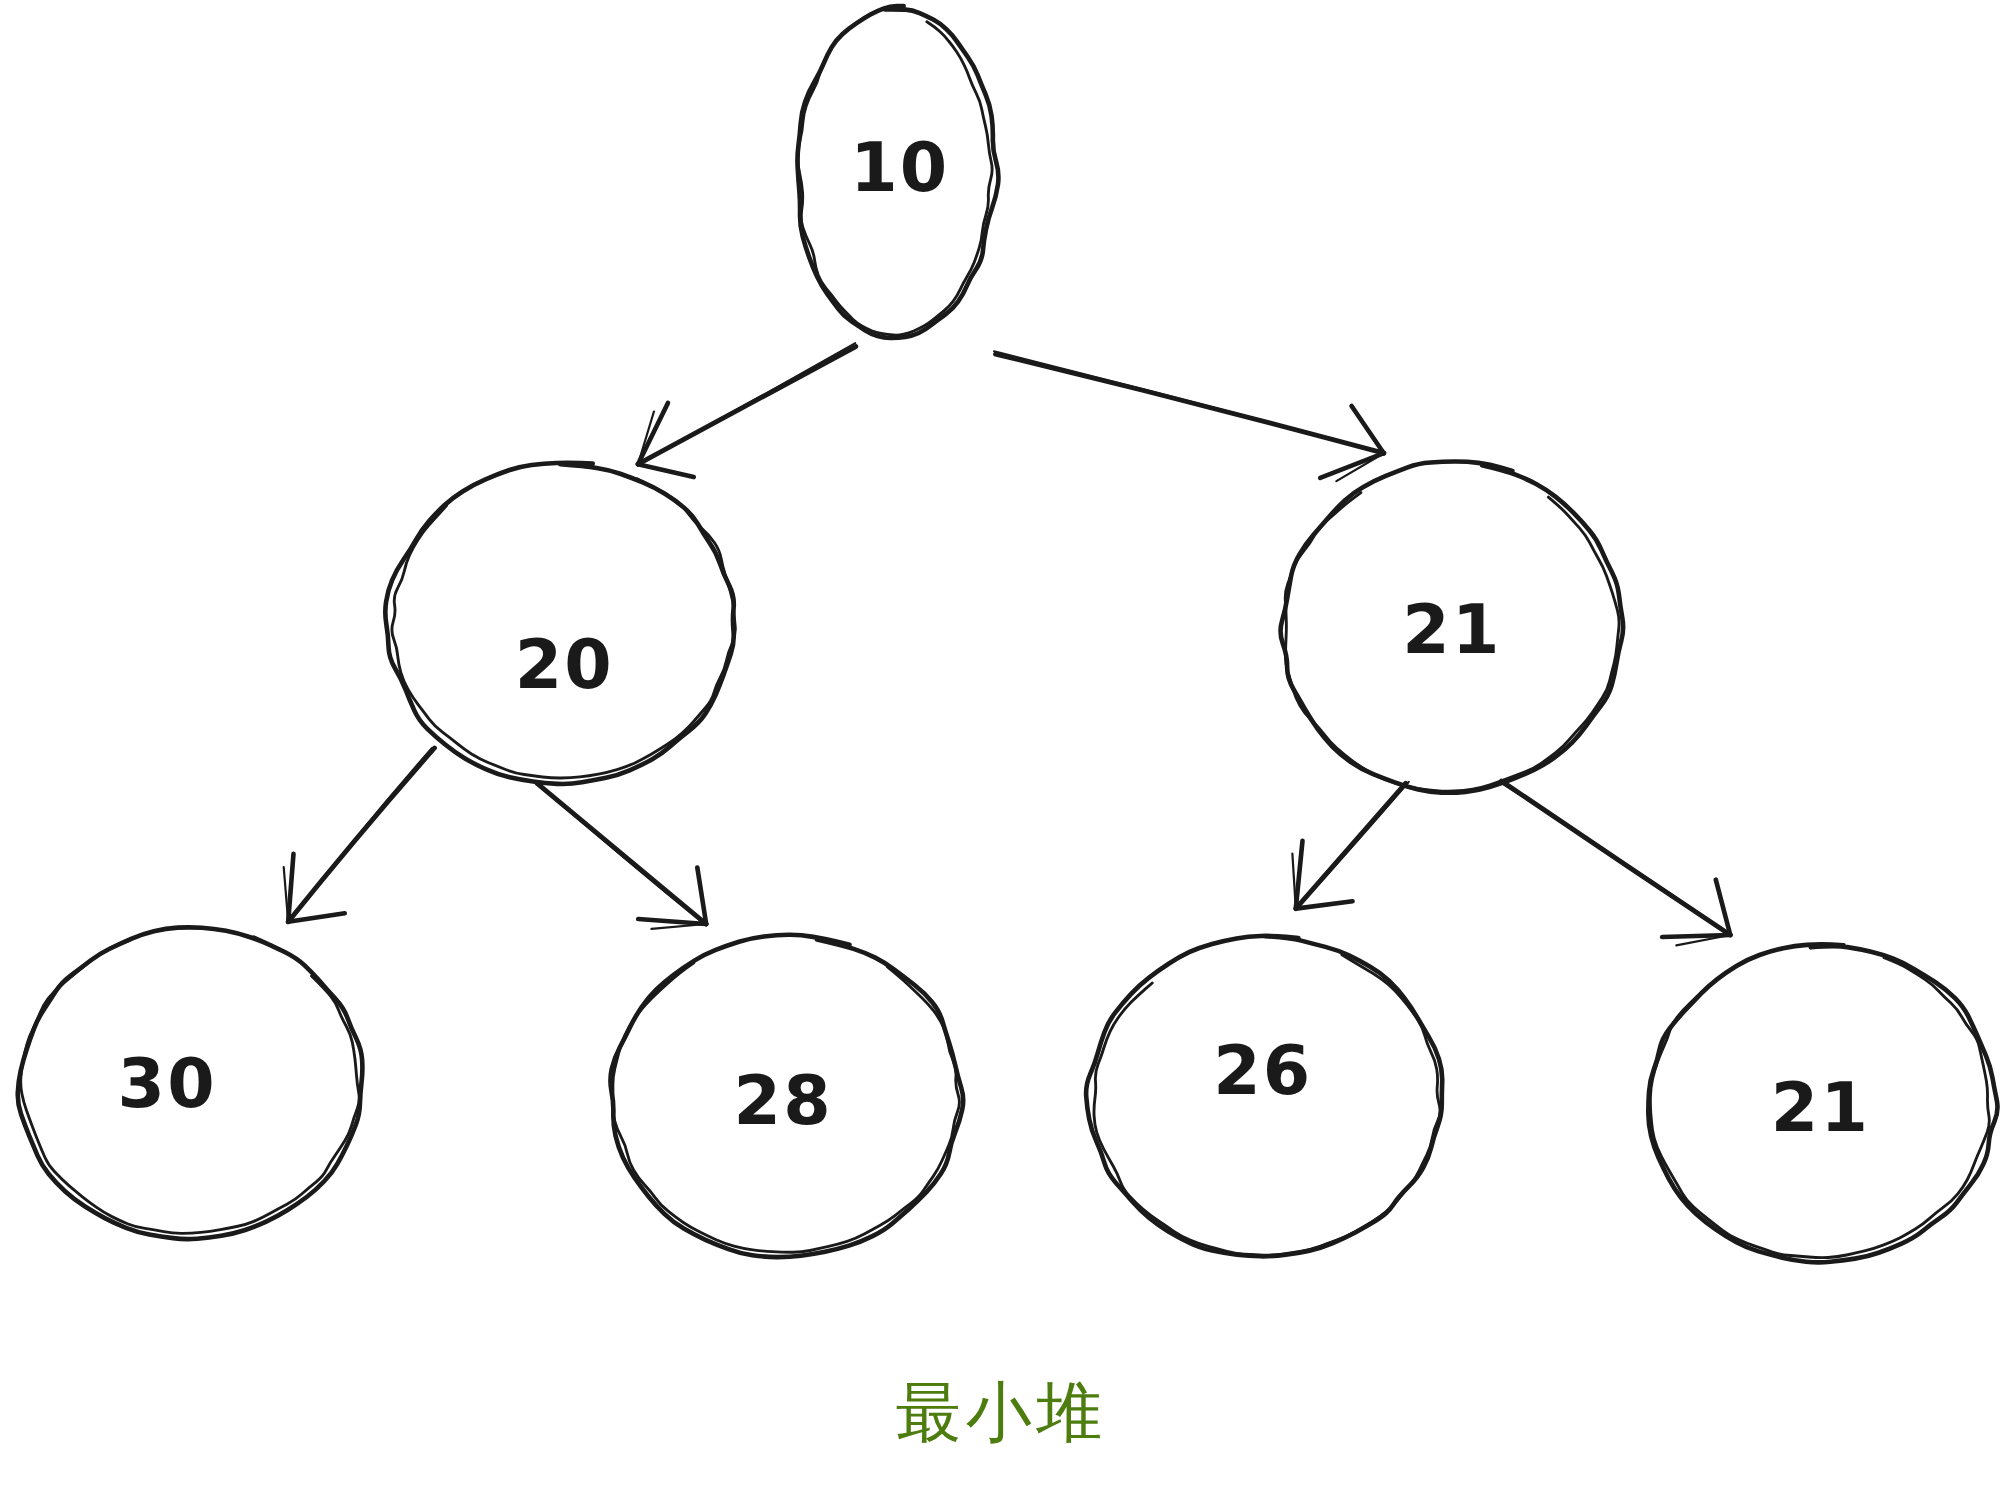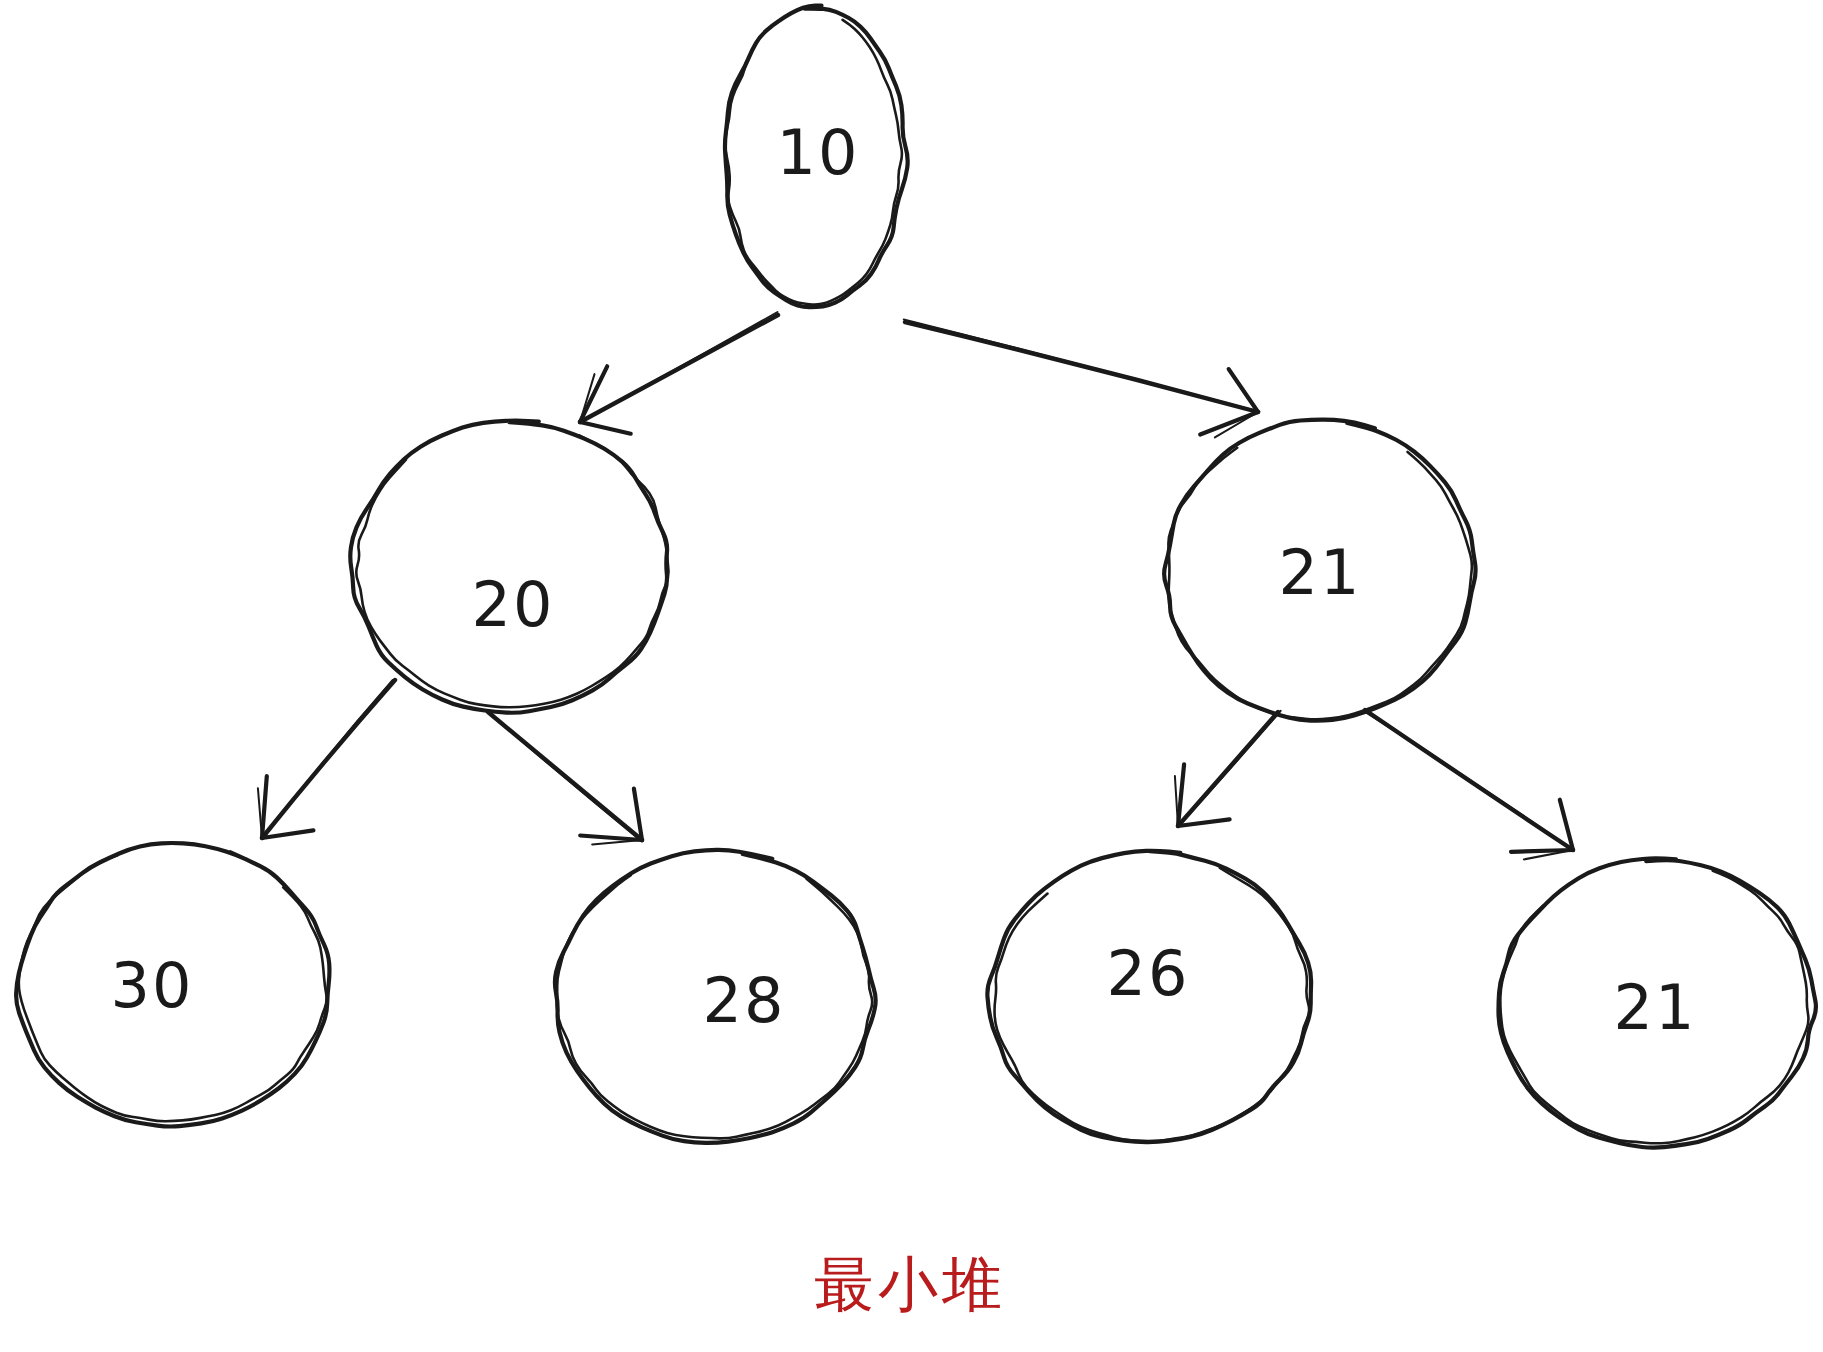--- a/index.html
+++ b/index.html
@@ -21,33 +21,33 @@
     position: absolute;
     top: 0;
     left: 0;
     width: 1823px;
     height: 1352px;
   }
   .node-label {
     position: absolute;
     transform: translate(-50%, -50%);
     font-family: "DejaVu Sans", sans-serif;
-    font-weight: 400;
+    font-weight: 700;
     font-size: 62px;
     color: #1a1a1a;
     letter-spacing: 2px;
     white-space: nowrap;
     -webkit-font-smoothing: antialiased;
   }
   .caption {
     position: absolute;
     transform: translate(-50%, -50%);
     font-family: "DejaVu Sans", sans-serif;
     font-size: 60px;
-    color: #b91c1c;
+    color: #4d7c0f;
     letter-spacing: 4px;
     white-space: nowrap;
   }
 </style>
 </head>
 <body>
 
 <div id="canvas">
 
   <svg id="sketch" viewBox="0 0 1823 1352" aria-hidden="true">
@@ -127,19 +127,19 @@
           <path d="M 1646.2 861.2 Q 1668.5 859.4 1679.3 861.0 Q 1690.2 862.6 1701.0 865.3 Q 1711.9 867.9 1721.2 871.6 Q 1730.5 875.3 1739.9 880.8 Q 1749.2 886.2 1759.5 892.9 Q 1769.7 899.7 1777.3 907.3 Q 1784.9 915.0 1789.1 923.3 Q 1793.2 931.7 1797.3 940.9 Q 1801.3 950.1 1805.4 959.7 Q 1809.4 969.4 1811.3 979.6 Q 1813.1 989.8 1815.2 1000.0 Q 1817.4 1010.1 1812.9 1020.2 Q 1808.4 1030.3 1807.9 1039.8 Q 1807.3 1049.2 1803.0 1058.4 Q 1798.8 1067.7 1791.7 1076.5 Q 1784.7 1085.4 1779.0 1093.0 Q 1773.3 1100.6 1764.1 1107.0 Q 1754.9 1113.3 1747.3 1119.5 Q 1739.6 1125.6 1728.7 1130.5 Q 1717.8 1135.4 1707.8 1138.9 Q 1697.7 1142.5 1686.3 1144.2 Q 1674.9 1146.0 1663.9 1147.1 Q 1652.9 1148.1 1641.9 1147.0 Q 1631.0 1145.8 1620.2 1143.3 Q 1609.5 1140.7 1598.6 1137.6 Q 1587.8 1134.5 1578.6 1129.4 Q 1569.4 1124.4 1559.7 1117.6 Q 1550.0 1110.9 1542.0 1103.6 Q 1533.9 1096.3 1527.9 1088.4 Q 1521.9 1080.5 1516.9 1071.2 Q 1512.0 1061.9 1507.7 1052.3 Q 1503.4 1042.7 1501.0 1032.7 Q 1498.6 1022.7 1498.5 1012.6 Q 1498.4 1002.6 1499.1 992.6 Q 1499.7 982.6 1503.3 972.8 Q 1506.9 963.1 1508.8 953.6 Q 1510.8 944.1 1517.7 935.1 Q 1524.7 926.1 1532.0 918.4 Q 1539.3 910.8 1546.1 903.6 Q 1552.9 896.5 1560.9 890.3 Q 1569.0 884.1 1578.6 878.2 Q 1588.2 872.3 1599.5 868.2 Q 1610.9 864.2 1621.1 862.0 Q 1631.4 859.9 1642.6 859.0 Q 1653.8 858.0 1664.9 858.7 L 1676.0 859.4" stroke="#1a1a1a" stroke-width="4.2" fill="none" stroke-linecap="round" stroke-linejoin="round"></path>
           <path d="M 1712.8 870.7 Q 1728.7 876.9 1735.8 881.3 Q 1743.0 885.6 1749.9 890.3 Q 1756.8 895.0 1761.9 900.4 Q 1767.0 905.8 1773.3 911.6 Q 1779.6 917.4 1783.2 924.1 Q 1786.9 930.7 1792.3 937.7 Q 1797.8 944.6 1799.4 952.0 Q 1801.0 959.3 1802.7 967.2 Q 1804.4 975.0 1805.8 982.7 Q 1807.1 990.4 1806.8 998.2 Q 1806.6 1006.1 1808.0 1013.9 Q 1809.4 1021.7 1806.5 1029.4 Q 1803.6 1037.0 1800.4 1044.3 Q 1797.1 1051.5 1794.5 1058.7 Q 1791.9 1065.8 1788.4 1072.5 Q 1784.9 1079.1 1779.8 1085.3 Q 1774.7 1091.6 1767.4 1096.9 Q 1760.2 1102.2 1754.2 1107.6 Q 1748.1 1113.0 1741.2 1117.3 Q 1734.2 1121.6 1727.4 1125.2 Q 1720.5 1128.7 1711.9 1131.9 Q 1703.2 1135.2 1695.1 1137.2 Q 1686.9 1139.1 1678.7 1140.9 Q 1670.5 1142.7 1661.9 1143.2 Q 1653.4 1143.6 1644.6 1142.7 Q 1635.9 1141.9 1627.7 1141.4 Q 1619.6 1141.0 1611.4 1138.3 Q 1603.3 1135.5 1595.5 1132.9 Q 1587.7 1130.3 1579.9 1126.7 Q 1572.2 1123.2 1565.7 1118.2 Q 1559.3 1113.3 1552.9 1108.4 Q 1546.6 1103.5 1539.7 1097.3 Q 1532.9 1091.2 1529.3 1084.8 Q 1525.8 1078.5 1521.7 1071.6 Q 1517.6 1064.7 1513.6 1057.5 Q 1509.7 1050.3 1506.5 1042.7 Q 1503.4 1035.2 1502.3 1027.5 Q 1501.3 1019.8 1500.7 1012.1 Q 1500.2 1004.4 1500.4 996.6 Q 1500.7 988.8 1502.3 981.2 Q 1504.0 973.5 1506.6 966.1 Q 1509.3 958.6 1512.6 951.3 Q 1516.0 944.1 1517.8 937.6 Q 1519.7 931.1 1524.9 924.5 Q 1530.1 917.9 1536.7 911.7 L 1543.2 905.4" stroke="#1a1a1a" stroke-width="2.6" fill="none" stroke-linecap="round" stroke-linejoin="round"></path>
         </g>
       </g>
   </svg>
 
   <div class="node-label" style="left:818px; top:152px;">10</div>
   <div class="node-label" style="left:513px; top:570px;margin-top:34px;">20</div>
   <div class="node-label" style="left:1320px; top:572px;text-align:center;">21</div>
   <div class="node-label" style="left:152px; top:985px;">30</div>
-  <div class="node-label" style="left:712px; top:1000px;margin-left:32px;">28</div>
+  <div class="node-label" style="left:712px; top:1000px;">28</div>
   <div class="node-label" style="left:1148px; top:960px;margin-top:13px;">26</div>
   <div class="node-label" style="left:1655px; top:1007px;">21</div>
 
   <div class="caption" style="left:910px; top:1285px;">最小堆</div>
 
 </div>
 
 </body></html>

